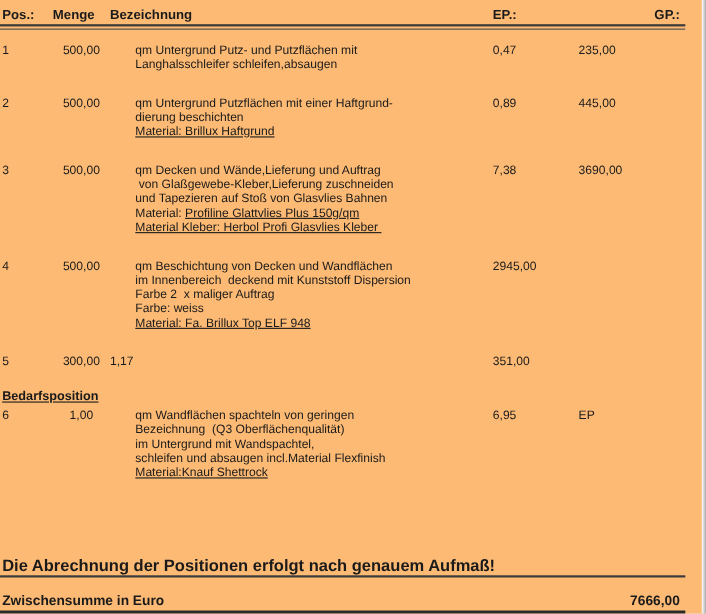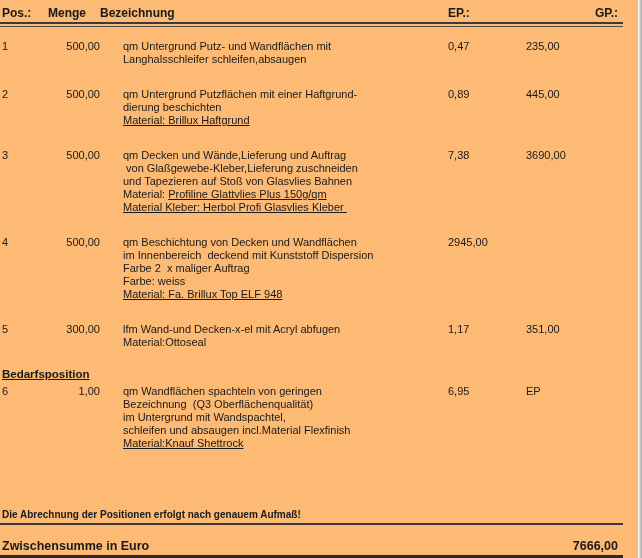--- a/index.html
+++ b/index.html
@@ -14,34 +14,34 @@
 
   .thead { font-weight:bold; font-size:12px; line-height:18px; }
   .h-pos { padding-left:2px; }
   .h-bez { text-align:left; }
   .h-gp  { text-align:right; padding-right:5px; }
 
   .dbl-rule { height:2px; border-top:2px solid #3a3a3a; border-bottom:1px solid #4a4a4a; margin-bottom:13px; }
 
   .item { margin-bottom:22px; line-height:13px; }
   .c-pos   { padding-left:2px; }
-  .c-menge { text-align:right; }
+  .c-menge { text-align:center; }
   .c-desc  { padding-left:23px; }
   .c-gp    { text-align:left; padding-right:5px; }
   .desc-line { white-space:pre; }
   .u { text-decoration:underline; }
 
   .section-heading {
     font-weight:bold; text-decoration:underline; font-size:11.5px;
     line-height:14px; margin:-4px 0 4px 2px;
   }
 
   .footer { position:absolute; left:0; top:508px; width:623px; }
   .note {
-    font-weight:bold; font-size:10px; line-height:14px; padding:0 0 1px 2px;
+    font-weight:bold; font-size:15px; line-height:14px; padding:0 0 1px 2px;
     border-bottom:2px solid #3a3a3a;
   }
   .subtotal {
     display:flex; justify-content:space-between; align-items:baseline;
     font-weight:bold; font-size:12.5px; line-height:16px;
     padding:13px 5px 1px 2px; border-bottom:3px solid #2a2a2a;
   }
   .scan-edge {
     position:absolute; right:0; top:0; bottom:0; width:4px;
     background:linear-gradient(to right, #ffffff, #a6a6a6);
@@ -61,21 +61,21 @@
       <div class="h-gp">GP.:</div>
     </div>
 
     <div class="dbl-rule"></div>
 
     <div id="table-body">
   <div class="grid-row item">
     <div class="c-pos">1</div>
     <div class="c-menge">500,00</div>
     <div class="c-desc">
-            <div class="desc-line"><span>qm Untergrund Putz- und Wandflächen mit</span></div>
+            <div class="desc-line"><span>qm Untergrund Putz- und Putzflächen mit</span></div>
             <div class="desc-line"><span>Langhalsschleifer schleifen,absaugen</span></div>
           </div>
     <div class="c-ep">0,47</div>
     <div class="c-gp">235,00</div>
   </div>
 
   <div class="grid-row item">
     <div class="c-pos">2</div>
     <div class="c-menge">500,00</div>
     <div class="c-desc">
@@ -110,24 +110,20 @@
             <div class="desc-line"><span>Farbe 2  x maliger Auftrag</span></div>
             <div class="desc-line"><span>Farbe: weiss</span></div>
             <div class="desc-line"><span class="u">Material: Fa. Brillux Top ELF 948</span></div>
           </div>
     <div class="c-gp">2945,00</div>
   </div>
 
   <div class="grid-row item">
     <div class="c-pos">5</div>
     <div class="c-menge">300,00</div>
-    <div class="c-desc">
-            <div class="desc-line"><span>lfm Wand-und Decken-x-el mit Acryl abfugen</span></div>
-            <div class="desc-line"><span>Material:Ottoseal</span></div>
-          </div>
     <div class="c-ep">1,17</div>
     <div class="c-gp">351,00</div>
   </div>
 <div class="section-heading">Bedarfsposition</div>
   <div class="grid-row item">
     <div class="c-pos">6</div>
     <div class="c-menge">1,00</div>
     <div class="c-desc">
             <div class="desc-line"><span>qm Wandflächen spachteln von geringen</span></div>
             <div class="desc-line"><span>Bezeichnung  (Q3 Oberflächenqualität)</span></div>

